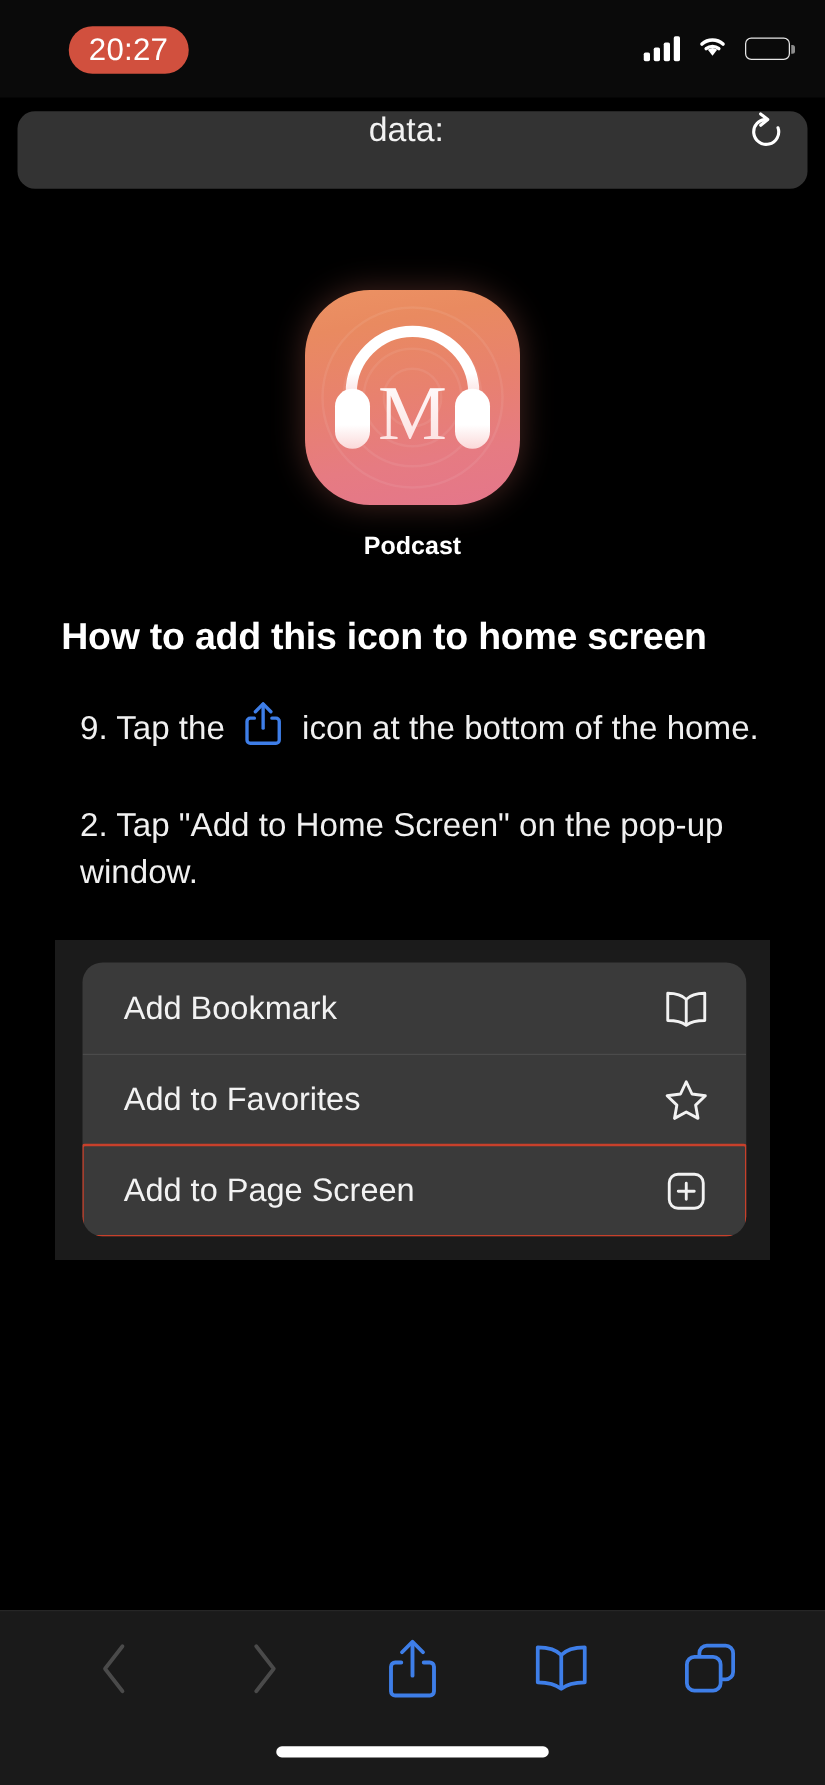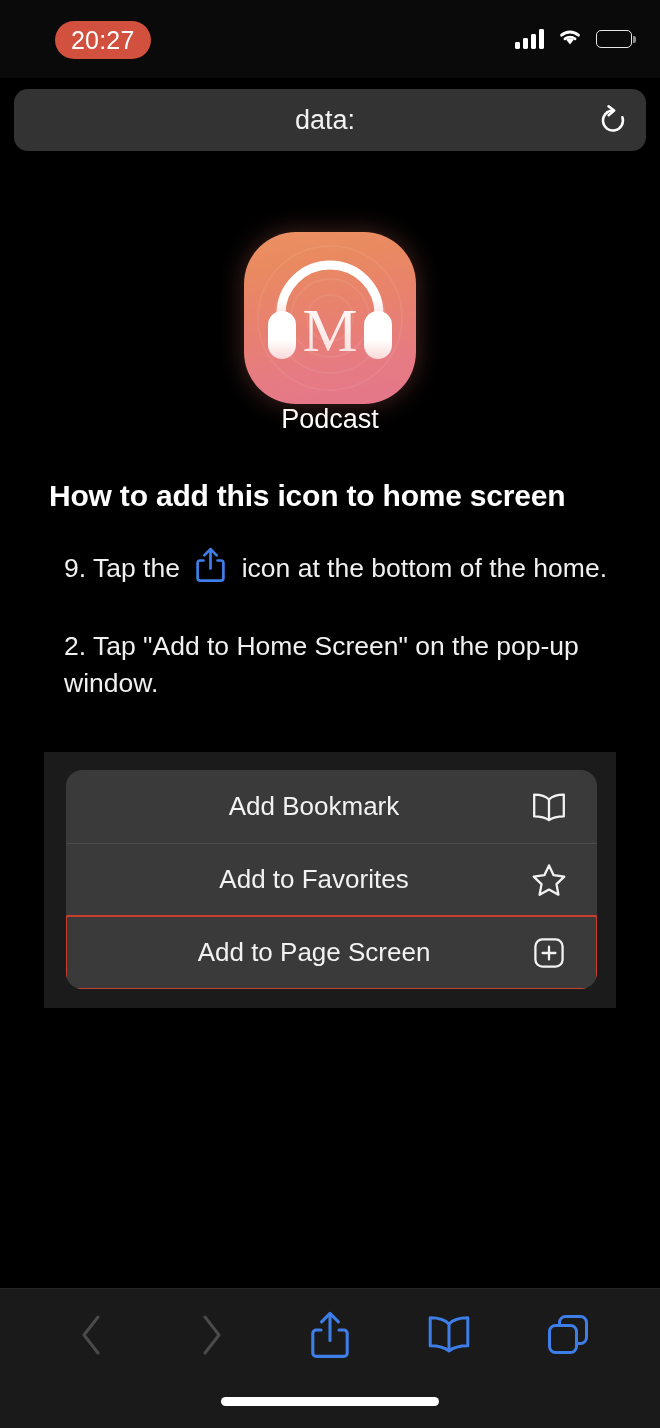--- a/index.html
+++ b/index.html
@@ -76,21 +76,21 @@
     border-radius: 2.5px;
   }
 
   
   #url-bar {
     position: absolute;
     left: 14px; top: 89px;
     width: 632px; height: 62px;
     background: #333333;
     border-radius: 14px;
-    display: flex; align-items: center;
+    display: flex; align-items: flex-start;
   }
   #url-text {
     flex: 1;
     text-align: center;
     color: #f2f2f2;
     font-size: 27px;
     padding-left: 46px;
   }
   #reload-icon {
     width: 46px;
@@ -130,22 +130,23 @@
   }
   .r1 { width: 48px;  height: 48px;  }
   .r2 { width: 80px;  height: 80px;  }
   .r3 { width: 112px; height: 112px; }
   .r4 { width: 146px; height: 146px; }
   #app-icon svg { position: relative; z-index: 3; }
 
   #app-name {
     text-align: center;
     color: #ffffff;
-    font-size: 27px;
-    font-weight: 400;
+    font-size: 20px;
+    margin-top: 22px;
+    font-weight: 700;
   }
 
   #howto-title {
     color: #ffffff;
     font-size: 30px;
     font-weight: 700;
     margin: 44px 0 0 49px;
     letter-spacing: -0.2px;
   }
 
@@ -173,21 +174,20 @@
   #menu-inner {
     background: #3a3a3a;
     border-radius: 16px;
     overflow: hidden;
   }
   .menu-row {
     position: relative;
     height: 73px;
     display: flex; align-items: center;
     padding: 0 28px 0 33px;
-    text-align: center;
   }
   .menu-row + .menu-row::before {
     content: "";
     position: absolute;
     left: 0; right: 0; top: 0;
     height: 1px;
     background: rgba(255,255,255,0.085);
   }
   .menu-label {
     flex: 1;

